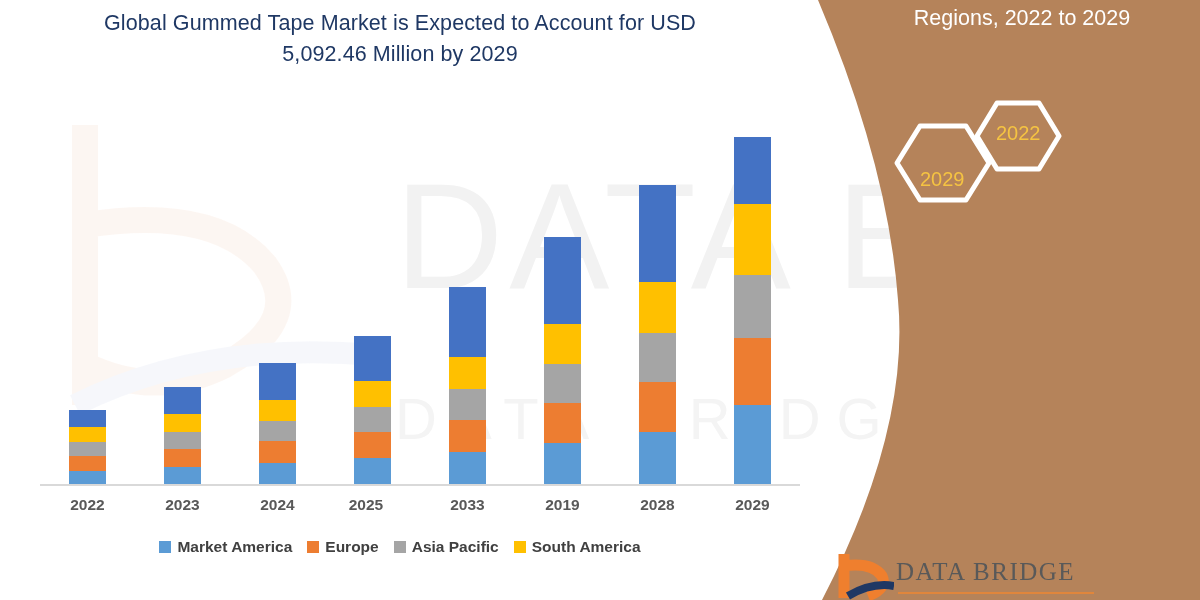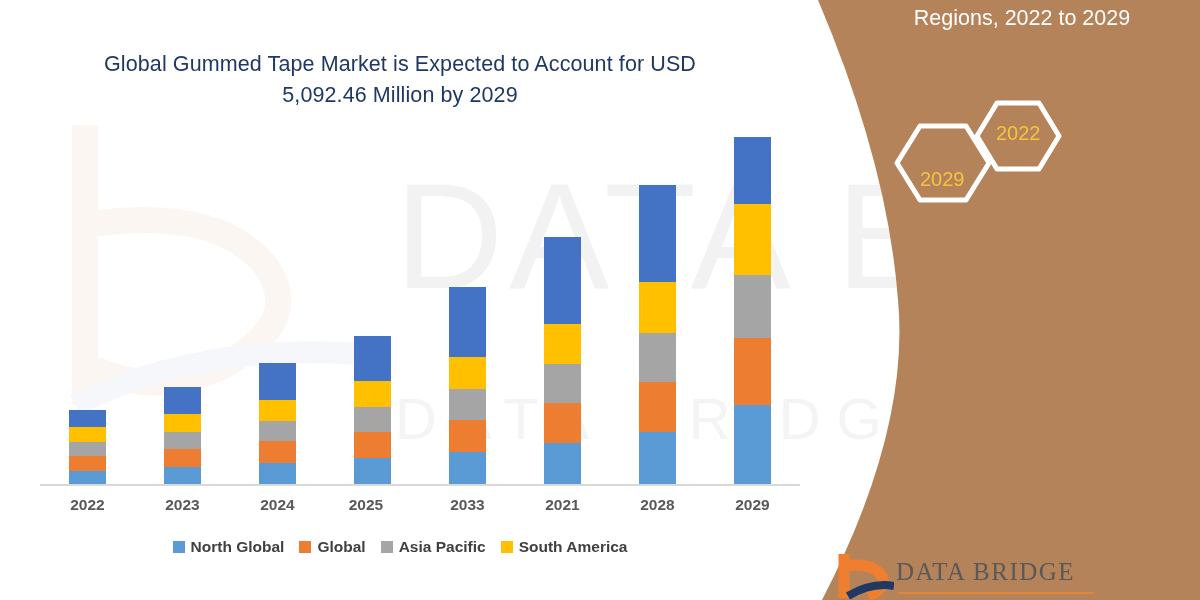--- a/index.html
+++ b/index.html
@@ -38,21 +38,20 @@
     opacity:.5;
   }
 
   
   .chart-title {
     position:absolute; left:60px; top:8px; width:680px;
     text-align:center;
     font-size:21.5px; line-height:31px; font-weight:400;
     color:#1f3864;
     letter-spacing:.1px;
-    margin-top:41px;
   }
 
   
   .plot {
     position:absolute; left:40px; top:100px; width:760px; height:385px;
   }
   .axis-line {
     position:absolute; left:40px; top:484px; width:760px; height:2px;
     background:#d9d9d9;
   }
@@ -198,33 +197,33 @@
         </div>
       </div>
     <div class="axis-line"></div>
 
     <div class="xlabels" id="xlabels">
         <div class="xlabel" style="left: 17.5px;">2022</div>
         <div class="xlabel" style="left: 112.5px;">2023</div>
         <div class="xlabel" style="left: 207.5px;">2024</div>
         <div class="xlabel" style="left: 296px;">2025</div>
         <div class="xlabel" style="left: 397.5px;">2033</div>
-        <div class="xlabel" style="left: 492.5px;">2021</div>
+        <div class="xlabel" style="left: 492.5px;">2019</div>
         <div class="xlabel" style="left: 587.5px;">2028</div>
         <div class="xlabel" style="left: 682.5px;">2029</div>
       </div>
 
     <div class="legend" id="legend">
         <div class="legend-item">
           <span class="swatch" style="background: rgb(91, 155, 213);"></span>
-          <span class="legend-label">North Global</span>
+          <span class="legend-label">Market America</span>
         </div>
         <div class="legend-item">
           <span class="swatch" style="background: rgb(237, 125, 49);"></span>
-          <span class="legend-label">Global</span>
+          <span class="legend-label">Europe</span>
         </div>
         <div class="legend-item">
           <span class="swatch" style="background: rgb(165, 165, 165);"></span>
           <span class="legend-label">Asia Pacific</span>
         </div>
         <div class="legend-item">
           <span class="swatch" style="background: rgb(255, 192, 0);"></span>
           <span class="legend-label">South America</span>
         </div>
       </div>

